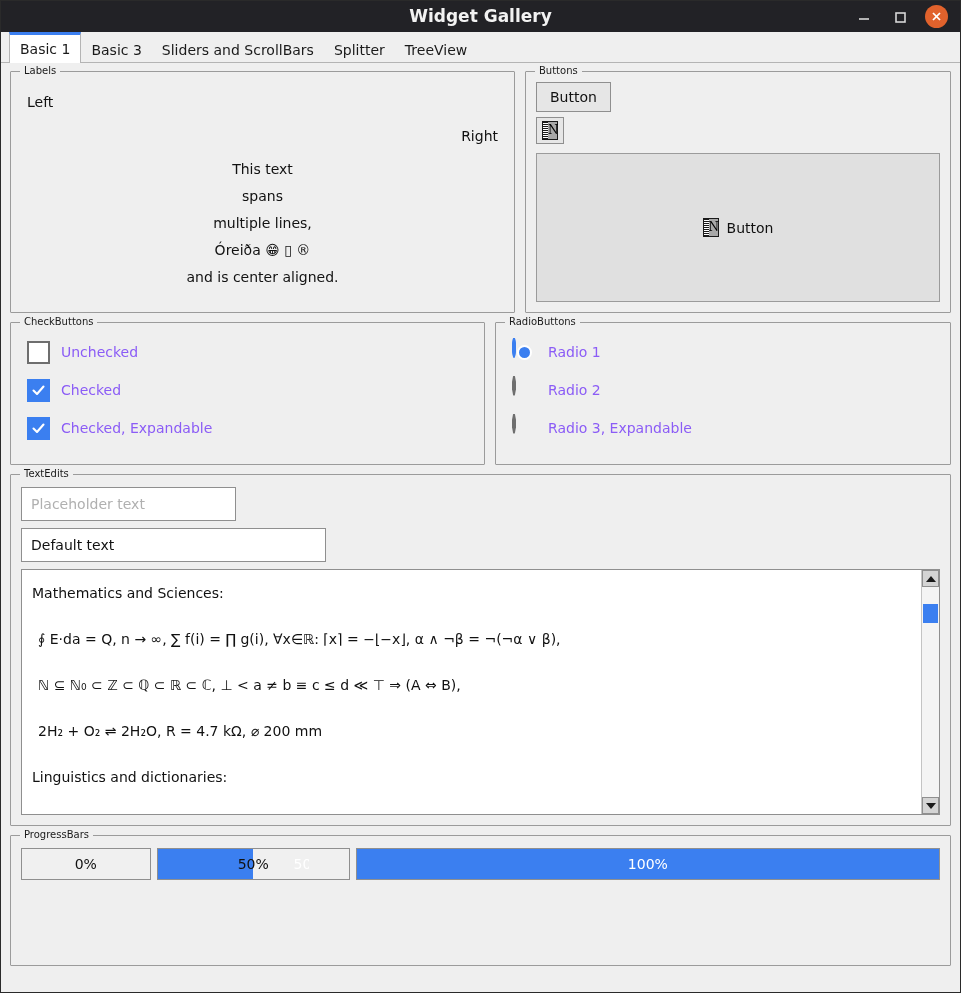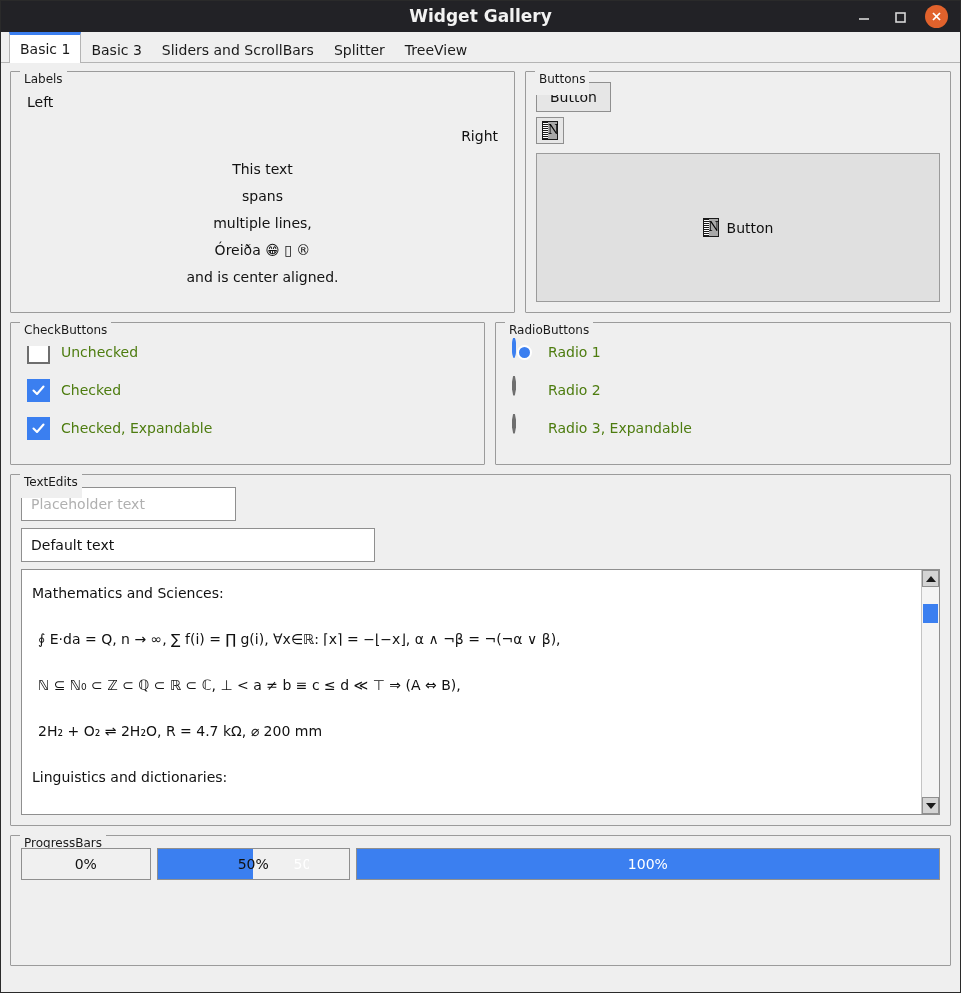--- a/index.html
+++ b/index.html
@@ -115,22 +115,22 @@
     border-radius: 1px;
     position: relative;
     box-sizing: border-box;
     padding: 10px 10px 10px 10px;
   }
   .group > .group-title {
     position: absolute;
     top: -9px;
     left: 9px;
     background: #efefef;
-    padding: 8px 4px;
-    font-size: 12px;
+    padding: 0 4px;
+    font-size: 10px;
     color: #1a1a1a;
     line-height: 16px;
   }
 
   
   .g-labels { width: 505px; height: 242px; }
   .lbl-left { text-align: left; padding-left: 6px; padding-top: 12px; }
   .lbl-right { text-align: right; padding-right: 6px; padding-top: 18px; }
   .lbl-center {
     text-align: center;
@@ -236,35 +236,35 @@
   }
   .radio.selected .inner {
     position: absolute;
     left: 5px; top: 5px;
     width: 15px; height: 15px;
     background: #3b7ff0;
     border: 2px solid #ffffff;
     border-radius: 50%;
     box-sizing: border-box;
   }
-  .opt-label { font-size: 14px; color: #4d7c0f; }
+  .opt-label { font-size: 14px; color: #8b5cf6; }
 
   
   .g-text { height: 352px; display: flex; flex-direction: column; gap: 7px; padding-top: 12px; }
   .line-edit {
     border: 1px solid #8f8f8f;
     background: #ffffff;
     padding: 7px 9px;
     font-size: 14px;
     box-sizing: border-box;
     color: #111;
     line-height: 18px;
   }
   .line-edit.ph { width: 215px; color: #b0b0b0; }
-  .line-edit.def { width: 354px; }
+  .line-edit.def { width: 305px; }
   .textedit-wrap {
     flex: 1 1 auto;
     display: flex;
     border: 1px solid #8f8f8f;
     background: #ffffff;
     overflow: hidden;
     position: relative;
   }
   .textedit {
     flex: 1 1 auto;

